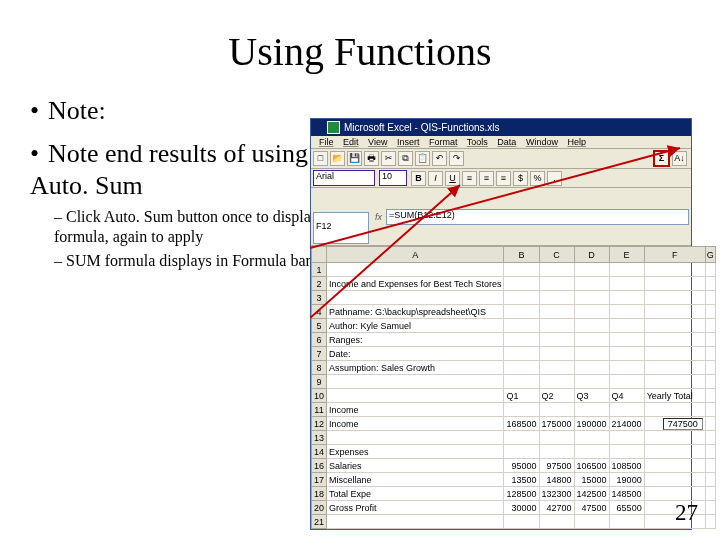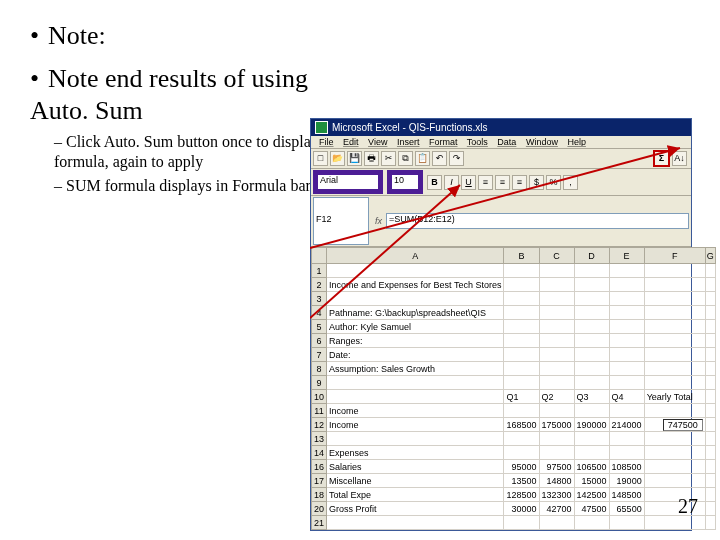--- a/index.html
+++ b/index.html
@@ -5,48 +5,49 @@
   html,body{margin:0;padding:0;width:720px;height:540px;background:#fff;font-family:"Times New Roman",serif;color:#000;}
   .slide{position:relative;width:720px;height:540px;overflow:hidden;}
   .title{font-size:40px;text-align:center;margin-top:28px;}
   .body{display:flex;margin:10px 30px 0 30px;}
   .text-col{width:290px;font-size:26px;line-height:1.25;}
   .text-col .b1{margin:10px 0 4px 0;}
   .text-col .b2{margin:4px 0 2px 24px;font-size:16px;}
   .bullet{display:inline-block;width:18px;}
   .img-col{position:absolute;left:310px;top:118px;}
   .excel{width:380px;border:1px solid #3b5998;font-family:Tahoma,Arial,sans-serif;font-size:9px;background:#fff;}
-  .ex-title{background:#0a246a;color:#fff;padding:2px 4px;font-size:10px;display:flex;align-items:center;}
+  .ex-title{background:#0a246a;color:#fff;padding:2px 16px;font-size:10px;display:flex;align-items:center;}
   .ex-title .xlicon{width:11px;height:11px;background:#1e8e3e;margin-right:4px;border:1px solid #fff;}
   .menubar{background:#ece9d8;padding:1px 8px;border-bottom:1px solid #aca899;}
   .menubar span{margin-right:7px;text-decoration:underline;text-decoration-color:rgba(0,0,0,.4);}
   .toolbar{background:#ece9d8;padding:1px 2px;border-bottom:1px solid #aca899;display:flex;align-items:center;}
   .tbtn{width:13px;height:13px;border:1px solid #aca899;margin-right:2px;background:#f5f3ea;font-size:9px;line-height:13px;text-align:center;}
   .sigma{color:#000;font-weight:bold;}
   .fmtbar{background:#ece9d8;padding:1px 2px;border-bottom:1px solid #aca899;display:flex;align-items:center;}
-  .fmtbar .fontbox{border:5px solid #4c1d95;background:#fff;height:14px;padding:0 2px;margin-right:4px;}
+  .fmtbar .fontbox{border:1px solid #4c1d95;background:#fff;height:14px;padding:0 2px;margin-right:4px;}
   .formulabar{background:#ece9d8;padding:1px 2px;border-bottom:1px solid #aca899;display:flex;align-items:center;}
-  .formulabar .namebox{border:1px solid #7f9db9;background:#fff;width:50px;height:14px;padding:16px 2px;margin-right:6px;}
+  .formulabar .namebox{border:1px solid #7f9db9;background:#fff;width:50px;height:14px;padding:8px 2px;margin-right:6px;margin-top:23px;}
   .formulabar .fx{font-style:italic;color:#555;margin-right:4px;}
   .formulabar .fcontent{border:1px solid #7f9db9;background:#fff;flex:1;height:14px;padding:0 2px;}
   table.sheet{border-collapse:collapse;width:100%;font-size:9px;}
   table.sheet th{background:#e4e2d5;border:1px solid #aca899;font-weight:normal;height:13px;}
   table.sheet td{border:1px solid #d4d0c8;height:13px;padding:0 2px;white-space:nowrap;}
   table.sheet th.rh{width:18px;text-align:center;background:#e4e2d5;}
   table.sheet td.rh{width:18px;text-align:center;background:#e4e2d5;border:1px solid #aca899;}
   .hl{border:2px solid #c00000;}
   .num{text-align:right;}
   .yearly-cell{background:#fff;border:1px inset #808080;display:inline-block;padding:0 4px;margin-left:16px;}
   svg.arrows{position:absolute;left:310px;top:118px;pointer-events:none;}
-  .pagenum{position:absolute;right:22px;bottom:22px;font-size:20px;}
+  .pagenum{position:absolute;right:22px;bottom:14px;font-size:23px;}
 </style>
 </head>
 <body>
 
 <div class="slide">
+  <div class="title">Using Functions</div>
 
   <div class="body">
     <div class="text-col">
       <div class="b1"><span class="bullet">•</span><span>Note:</span></div>
       <div class="b1"><span class="bullet">•</span><span>Note end results of using Auto. Sum</span></div>
       <div class="b2">– <span>Click Auto. Sum button once to display formula, again to apply</span></div>
       <div class="b2">– <span>SUM formula displays in Formula bar</span></div>
     </div>
   </div>
 

